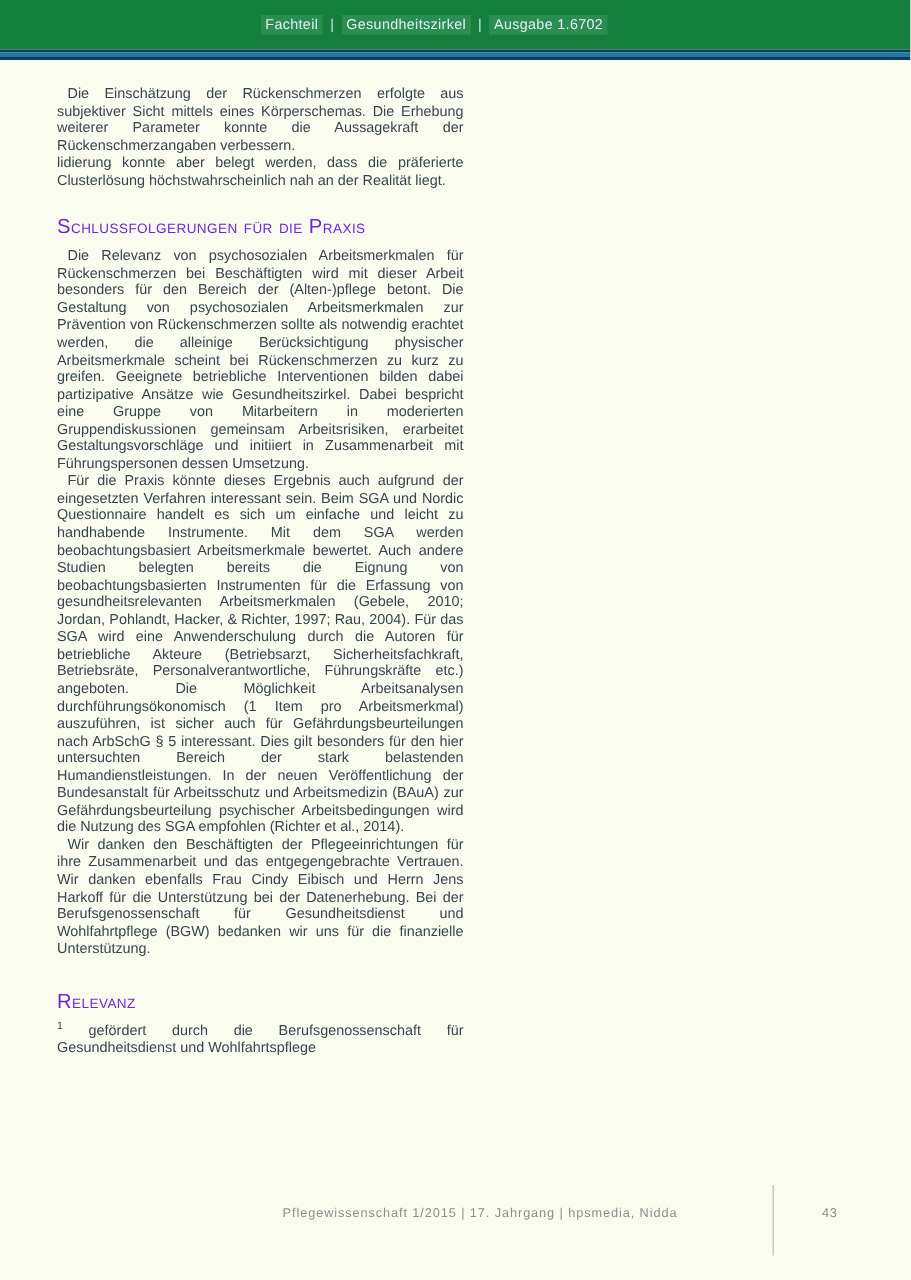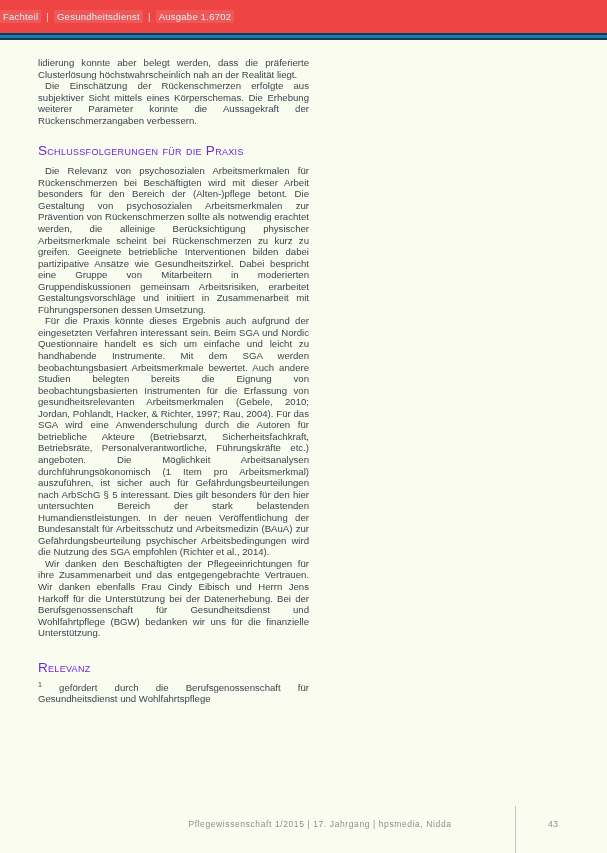--- a/index.html
+++ b/index.html
@@ -9,22 +9,22 @@
     font-family: "Liberation Sans", "DejaVu Sans", sans-serif;
     position: relative;
     overflow: hidden;
   }
   .page { position: absolute; inset: 0; }
 
   
   .topbar {
     position: absolute; top: 0; left: 0; right: 0;
     height: 33px;
-    background: #ef4444;
-    display: flex; align-items: center; justify-content: flex-start;
+    background: #15803d;
+    display: flex; align-items: center; justify-content: center;
     padding-right: 28px;
     box-sizing: border-box;
   }
   .topbar-stripes {
     position: absolute; top: 33px; left: 0; right: 0; height: 7px;
   }
   .stripe-a { position:absolute; top:0;    left:0; right:0; height:2px; background:#083d5e; }
   .stripe-b { position:absolute; top:2px;  left:0; right:0; height:3px; background:#2277a5; }
   .stripe-c { position:absolute; top:5px;  left:0; right:0; height:2px; background:#083d5e; }
 
@@ -66,21 +66,21 @@
     letter-spacing: 0.3px;
     color: #6d28d9;
   }
   .section-heading.gap-lg { margin-top: 21px; }
 
   .footnote { margin-top: 2px; }
   .footnote sup { font-size: 7px; line-height: 0; }
 
   
   .footer {
-    position: absolute; left: 0; right: 0; bottom: 0; height: 48px;
+    position: absolute; left: 0; right: 0; bottom: 16px; height: 48px;
   }
   .footer-line {
     position: absolute; left: 40px; right: 7px; top: 14px;
     text-align: center;
     font-size: 8.5px;
     letter-spacing: 0.6px;
     color: #8d8d8d;
   }
   .footer-rule {
     position: absolute; left: 515px; top: 1px; bottom: 0;
@@ -93,34 +93,34 @@
 </style>
 </head>
 <body>
 
 <div class="page">
 
   <header class="topbar">
     <span class="topbar-text">
       <span class="seg">Fachteil</span>
       <span class="sep">|</span>
-      <span class="seg">Gesundheitsdienst</span>
+      <span class="seg">Gesundheitszirkel</span>
       <span class="sep">|</span>
       <span class="seg">Ausgabe 1.6702</span>
     </span>
   </header>
   <div class="topbar-stripes">
     <div class="stripe-a"></div>
     <div class="stripe-b"></div>
     <div class="stripe-c"></div>
   </div>
 
   <main class="content">
+    <p class="body-p indent">Die Einschätzung der Rückenschmerzen erfolgte aus subjektiver Sicht mittels eines Körperschemas. Die Erhebung weiterer Parameter konnte die Aussagekraft der Rückenschmerzangaben verbessern.</p>
     <p class="body-p">lidierung konnte aber belegt werden, dass die präferierte Clusterlösung höchstwahrscheinlich nah an der Realität liegt.</p>
-    <p class="body-p indent">Die Einschätzung der Rückenschmerzen erfolgte aus subjektiver Sicht mittels eines Körperschemas. Die Erhebung weiterer Parameter konnte die Aussagekraft der Rückenschmerzangaben verbessern.</p>
 
     <h2 class="section-heading">Schlussfolgerungen für die Praxis</h2>
     <p class="body-p indent">Die Relevanz von psychosozialen Arbeitsmerkmalen für Rückenschmerzen bei Beschäftigten wird mit dieser Arbeit besonders für den Bereich der (Alten-)pflege betont. Die Gestaltung von psychosozialen Arbeitsmerkmalen zur Prävention von Rückenschmerzen sollte als notwendig erachtet werden, die alleinige Berücksichtigung physischer Arbeitsmerkmale scheint bei Rückenschmerzen zu kurz zu greifen. Geeignete betriebliche Interventionen bilden dabei partizipative Ansätze wie Gesundheitszirkel. Dabei bespricht eine Gruppe von Mitarbeitern in moderierten Gruppendiskussionen gemeinsam Arbeitsrisiken, erarbeitet Gestaltungsvorschläge und initiiert in Zusammenarbeit mit Führungspersonen dessen Umsetzung.</p>
     <p class="body-p indent">Für die Praxis könnte dieses Ergebnis auch aufgrund der eingesetzten Verfahren interessant sein. Beim SGA und Nordic Questionnaire handelt es sich um einfache und leicht zu handhabende Instrumente. Mit dem SGA werden beobachtungsbasiert Arbeitsmerkmale bewertet. Auch andere Studien belegten bereits die Eignung von beobachtungsbasierten Instrumenten für die Erfassung von gesundheitsrelevanten Arbeitsmerkmalen (Gebele, 2010; Jordan, Pohlandt, Hacker, &amp; Richter, 1997; Rau, 2004). Für das SGA wird eine Anwenderschulung durch die Autoren für betriebliche Akteure (Betriebsarzt, Sicherheitsfachkraft, Betriebsräte, Personalverantwortliche, Führungskräfte etc.) angeboten. Die Möglichkeit Arbeitsanalysen durchführungsökonomisch (1 Item pro Arbeitsmerkmal) auszuführen, ist sicher auch für Gefährdungsbeurteilungen nach ArbSchG § 5 interessant. Dies gilt besonders für den hier untersuchten Bereich der stark belastenden Humandienstleistungen. In der neuen Veröffentlichung der Bundesanstalt für Arbeitsschutz und Arbeitsmedizin (BAuA) zur Gefährdungsbeurteilung psychischer Arbeitsbedingungen wird die Nutzung des SGA empfohlen (Richter et al., 2014).</p>
 
     <p class="body-p indent">Wir danken den Beschäftigten der Pflegeeinrichtungen für ihre Zusammenarbeit und das entgegengebrachte Vertrauen. Wir danken ebenfalls Frau Cindy Eibisch und Herrn Jens Harkoff für die Unterstützung bei der Datenerhebung. Bei der Berufsgenossenschaft für Gesundheitsdienst und Wohlfahrtpflege (BGW) bedanken wir uns für die finanzielle Unterstützung.</p>
 
     <h2 class="section-heading gap-lg">Relevanz</h2>
     <p class="body-p footnote"><sup>1</sup> <span>gefördert durch die Berufsgenossenschaft für Gesundheitsdienst und Wohlfahrtspflege</span></p>
   </main>

